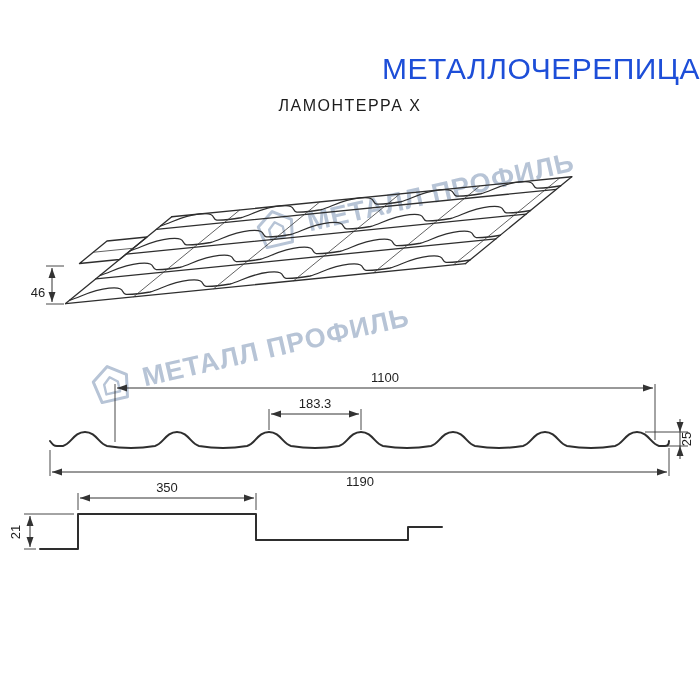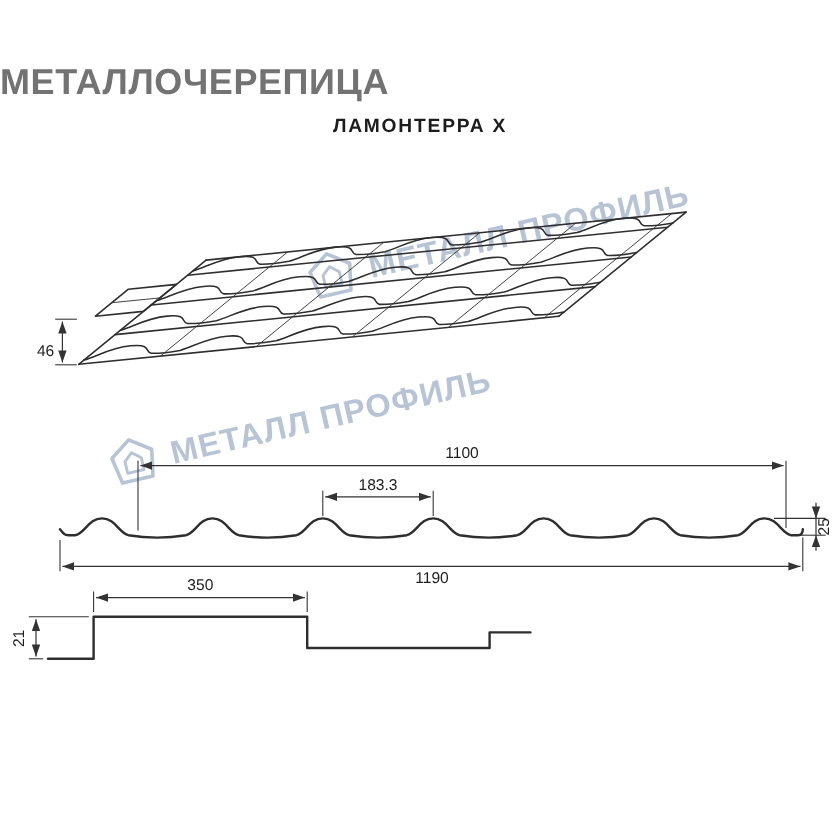--- a/index.html
+++ b/index.html
@@ -1,26 +1,26 @@
 <!DOCTYPE html>
 <html><head>
 <meta charset="utf-8">
 <style>
   html,body{margin:0;padding:0;background:#ffffff;}
   .page{
     position:relative;width:700px;height:700px;background:#ffffff;overflow:hidden;
     font-family:"Liberation Sans",sans-serif;
   }
   .title{
-    position:absolute;top:52px;left:0;width:100%;text-align:left;
-    font-size:30px;font-weight:bold;color:#737373;letter-spacing:.5px;
+    position:absolute;top:52px;left:0;width:100%;text-align:right;
+    font-size:30px;font-weight:normal;color:#1d4ed8;letter-spacing:.5px;
   }
   .subtitle{
     position:absolute;top:97px;left:0;width:100%;text-align:center;
-    font-size:16px;font-weight:bold;color:#1c1c1c;letter-spacing:1.5px;
+    font-size:16px;font-weight:normal;color:#1c1c1c;letter-spacing:1.5px;
   }
   .watermark{
     position:absolute;display:flex;align-items:center;gap:10px;
     color:#b7c4d6;transform:rotate(-13deg);transform-origin:left center;
   }
   .wm-text{font-size:27px;font-weight:bold;letter-spacing:1px;white-space:nowrap;}
   svg.drawing{position:absolute;left:0;top:0;}
   .prof{fill:none;stroke:#2e2e2e;stroke-width:2;stroke-linejoin:round;stroke-linecap:round;}
   .persp{fill:none;stroke:#2e2e2e;stroke-width:1.3;stroke-linejoin:round;stroke-linecap:round;}
   .persp-light{fill:none;stroke:#3a3a3a;stroke-width:.8;}

